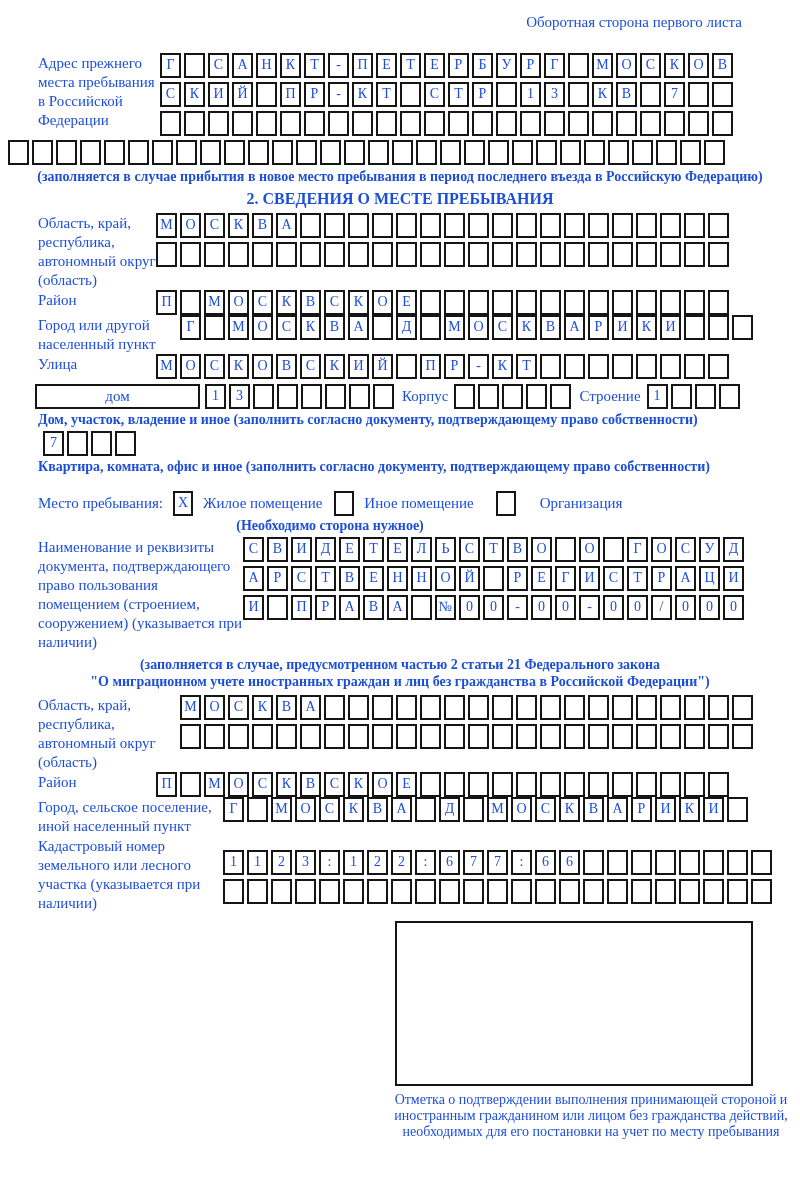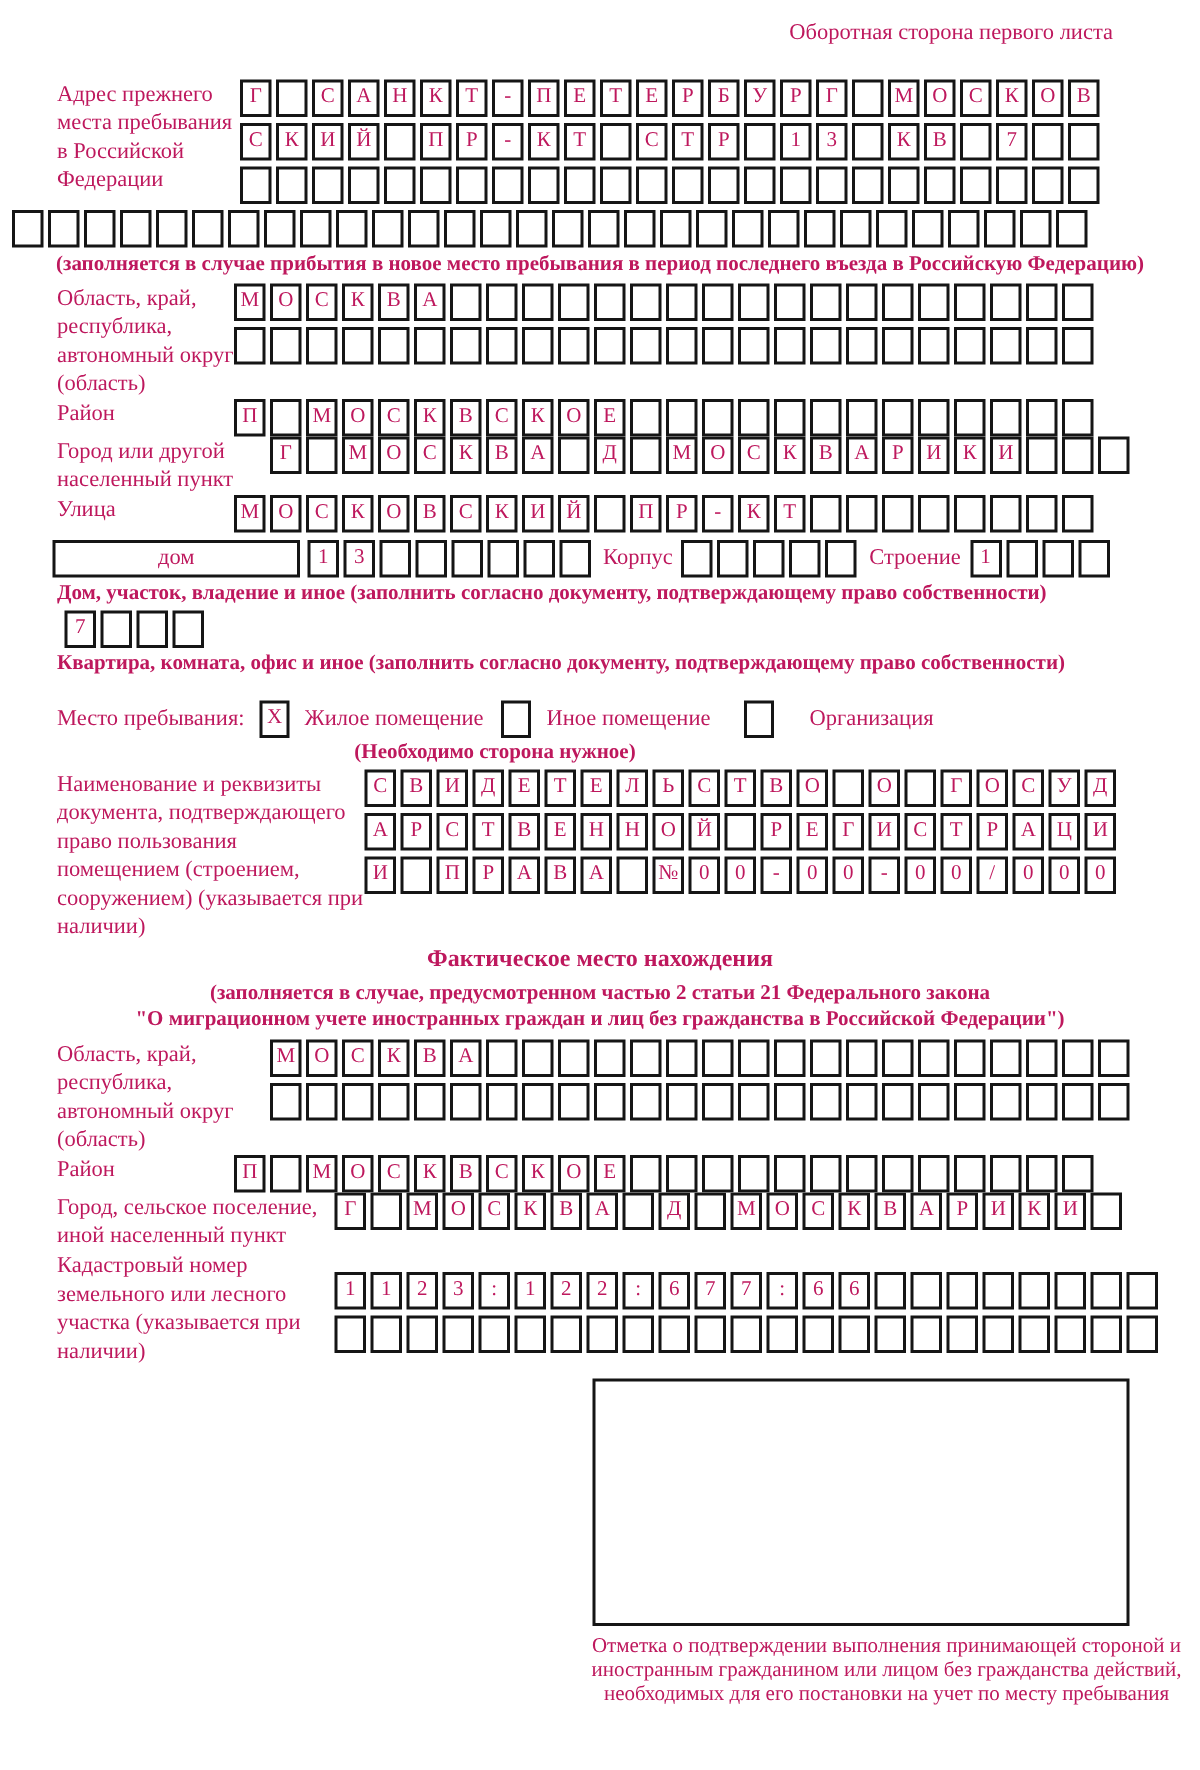--- a/index.html
+++ b/index.html
@@ -1,18 +1,18 @@
 <!DOCTYPE html>
 <html><head>
 <meta charset="utf-8">
 <style>
   * { box-sizing: border-box; }
   html,body { margin:0; padding:0; background:#ffffff; }
   .page {
-    width:800px; height:1180px; background:#fff; color:#be185d;
+    width:800px; height:1180px; background:#fff; color:#1d4ed8;
     font-family:"Liberation Serif","DejaVu Serif",serif;
     position:relative; overflow:hidden;
   }
   .header-note { text-align:right; padding:14px 58px 0 0; font-size:15px; }
   .frow { display:flex; align-items:flex-start; margin-left:38px; }
   .flabel { font-size:15px; line-height:19px; flex:none; padding-top:1px; }
   .w122{width:122px;} .w118{width:118px;} .w142{width:142px;} .w205{width:205px;} .w185{width:185px;}
   .grid-col { display:flex; flex-direction:column; row-gap:4px; }
   .cellrow { display:flex; column-gap:3px; flex:none; }
   .cell {
@@ -155,20 +155,21 @@
       <div class="cell"></div>
       <div class="cell"></div>
       <div class="cell"></div>
       <div class="cell"></div>
       <div class="cell"></div>
       <div class="cell"></div>
       <div class="cell"></div>
     </div>
   <div class="note center" style="margin-top:3px;">(заполняется в случае прибытия в новое место пребывания в период последнего въезда в Российскую Федерацию)</div>
 
+  <div class="sec-title" style="margin-top:4px;">2. СВЕДЕНИЯ О МЕСТЕ ПРЕБЫВАНИЯ</div>
 
   <div class="frow" style="margin-top:4px;">
     <div class="flabel w118">Область, край, республика, автономный округ (область)</div>
     <div class="grid-col">
       <div class="cellrow">
           <div class="cell">М</div>
           <div class="cell">О</div>
           <div class="cell">С</div>
           <div class="cell">К</div>
           <div class="cell">В</div>
@@ -430,21 +431,20 @@
           <div class="cell">0</div>
           <div class="cell">0</div>
           <div class="cell">/</div>
           <div class="cell">0</div>
           <div class="cell">0</div>
           <div class="cell">0</div>
         </div>
     </div>
   </div>
 
-  <div class="sec-title" style="margin-top:2px;">Фактическое место нахождения</div>
   <div class="note center" style="margin-top:4px;">(заполняется в случае, предусмотренном частью 2 статьи 21 Федерального закона</div>
   <div class="note center">"О миграционном учете иностранных граждан и лиц без гражданства в Российской Федерации")</div>
 
   <div class="frow" style="margin-top:5px;">
     <div class="flabel w142">Область, край, республика, автономный округ (область)</div>
     <div class="grid-col">
       <div class="cellrow">
           <div class="cell">М</div>
           <div class="cell">О</div>
           <div class="cell">С</div>

